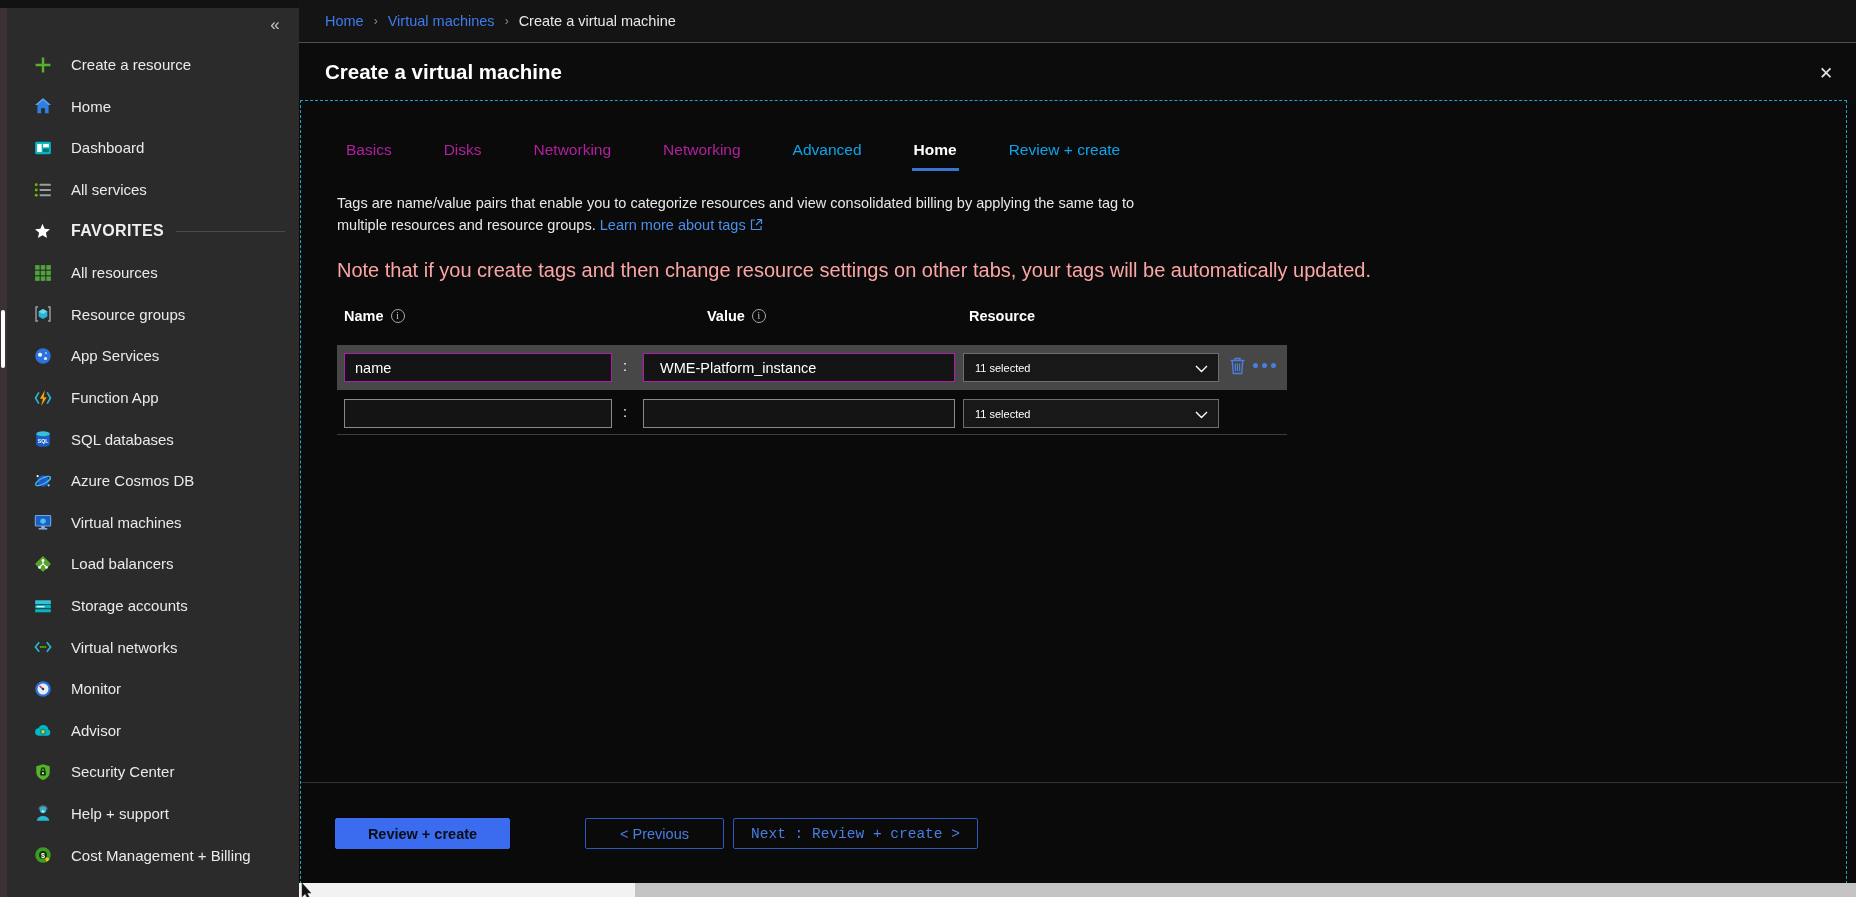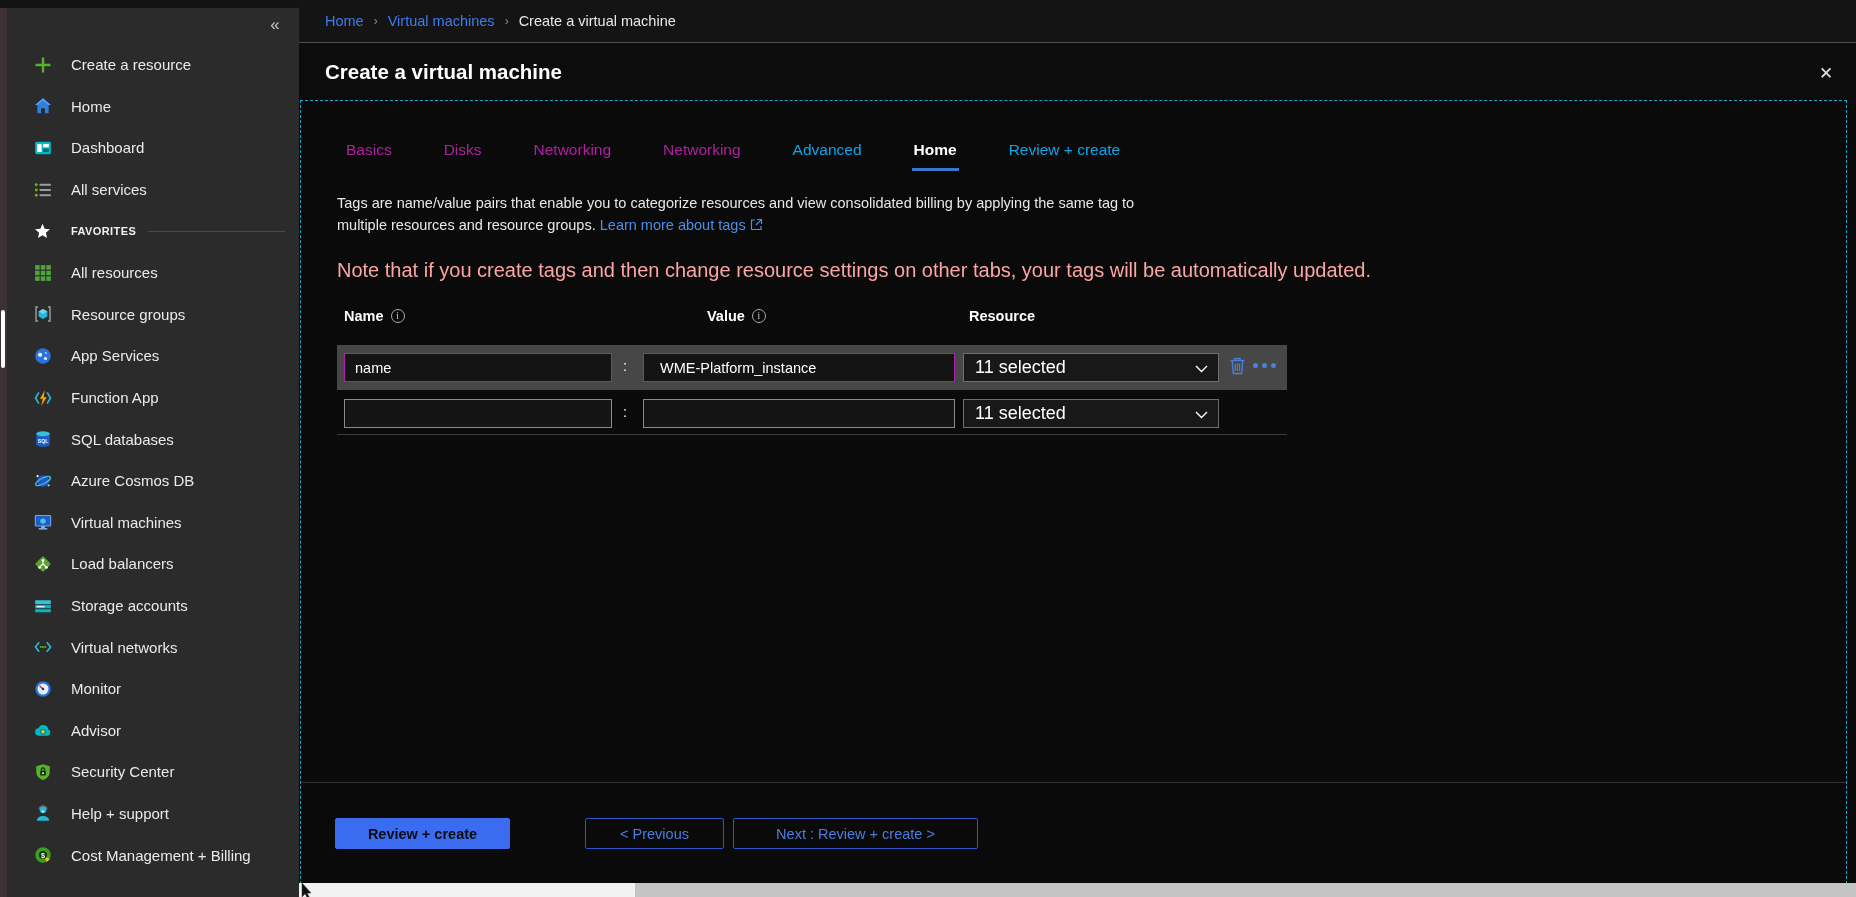--- a/index.html
+++ b/index.html
@@ -13,21 +13,21 @@
   #left-strip { position:absolute; left:0; top:8px; width:7px; height:889px; background:#3c3136; }
   #left-indicator { position:absolute; left:1px; top:310px; width:4px; height:58px; background:#ffffff; border-radius:2px; }
   #collapse-btn { position:absolute; left:258px; top:8px; width:34px; height:34px; display:flex; align-items:center; justify-content:center; color:#c8c8c8; font-size:17px; cursor:pointer; }
   #nav-list { position:absolute; left:0; top:44px; width:299px; }
   .nav-item { height:41.6px; display:flex; align-items:center; padding-left:33px; cursor:pointer; }
   .nav-item .ico { width:19px; height:19px; flex:0 0 19px; display:flex; align-items:center; justify-content:center; }
   .nav-item .ico svg { width:18px; height:18px; }
   .nav-item .lbl { margin-left:19px; font-size:15px; color:#eaeaea; white-space:nowrap;text-align:center; }
   .fav-row { height:41.6px; display:flex; align-items:center; padding-left:33px; }
   .fav-row .ico { width:19px; height:19px; display:flex; align-items:center; justify-content:center; }
-  .fav-row .lbl { margin-left:19px; font-size:11px; font-weight:bold; letter-spacing:.4px; color:#f0f0f0; }
+  .fav-row .lbl { margin-left:19px; font-size:16px; font-weight:bold; letter-spacing:.4px; color:#f0f0f0; }
   .fav-row .rule { flex:1; height:1px; background:#4a4a4a; margin:0 14px 0 12px; }
 
   
   #breadcrumb-bar { position:absolute; left:299px; top:0; width:1557px; height:42px; background:#141414; display:flex; align-items:center; padding-left:26px; }
   .crumb { font-size:14.5px; }
   .crumb.link { color:#3d7bf0; cursor:pointer; }
   .crumb.current { color:#e8e8e8; }
   .crumb-sep { color:#8a8a8a; font-size:12px; margin:0 10px; }
 
   #title-bar { position:absolute; left:299px; top:42px; width:1557px; height:62px; background:#0c0c0c; border-top:1px solid #4f4f4f; }
@@ -52,39 +52,39 @@
   .col-header { position:absolute; top:207px; font-size:14.5px; font-weight:bold; color:#fff; display:flex; align-items:center; }
   #hdr-name { left:43px; } #hdr-value { left:364px;margin-left:42px; } #hdr-resource { left:668px; }
   .info-ico { display:inline-flex; align-items:center; justify-content:center; width:14px; height:14px; border:1px solid #a8a8a8; border-radius:50%; color:#c8c8c8; font-size:9.5px; font-weight:normal; margin-left:7px; cursor:default; font-family:"Liberation Serif",serif; }
 
   #row1-band { position:absolute; left:36px; top:244px; width:950px; height:45px; background:#474747; }
   .tag-input { position:absolute; height:29px; background:#141414; color:#fff; font-size:14.5px; font-family:"Liberation Sans",sans-serif; padding:0 10px; outline:none; }
   .tag-input.edited { border:1.5px solid #b01eb0; }
   .tag-input.empty { border:1px solid #8a8a8a; }
   .colon { position:absolute; width:12px; text-align:center; color:#fff; font-size:14.5px; }
   .dropdown { position:absolute; width:256px; height:29px; background:#181818; border:1px solid #6e6e6e; display:flex; align-items:center; justify-content:space-between; padding:0 10px 0 11px; cursor:pointer; }
-  .dropdown .dd-label { font-size:18px; color:#fff; }
+  .dropdown .dd-label { font-size:11px; color:#fff; }
   #row1-name  { left:43px;  top:252px; width:268px; }
   #row1-colon { left:318px; top:257px; }
   #row1-value { left:342px; top:252px; width:312px;padding-left:16px; }
   #row1-dd    { left:662px; top:252px; }
   #row1-trash { position:absolute; left:928px; top:255px; width:20px; height:22px; cursor:pointer; }
   #row1-more  { position:absolute; left:952px; top:262px; display:flex; gap:4px; cursor:pointer; }
   #row1-more i { width:5px; height:5px; border-radius:50%; background:#4a7fe0; }
   #row2-name  { left:43px;  top:298px; width:268px; }
   #row2-colon { left:318px; top:303px; }
   #row2-value { left:342px; top:298px; width:312px; }
   #row2-dd    { left:662px; top:298px; }
   #table-rule { position:absolute; left:36px; top:333px; width:950px; height:1px; background:#3c3c3c; }
 
   #footer-rule { position:absolute; left:0; top:681px; width:100%; height:1px; background:#333; }
   .btn { position:absolute; top:717px; height:31px; display:flex; align-items:center; justify-content:center; font-size:14.5px; border-radius:2px; cursor:pointer; }
   #btn-review  { left:34px;  width:175px; background:#3b6cf0; color:#0a0d14; font-weight:bold; border:1px solid #3b6cf0; }
   #btn-prev    { left:284px; width:139px; background:transparent; color:#4b7de0; border:1px solid #2e55c4; }
-  #btn-next    { left:432px; width:245px; background:transparent; color:#4b7de0; border:1px solid #2e55c4; }
+  #btn-next    { left:432px; width:245px; background:transparent; color:#4b7de0; border:1px solid #2e55c4;font-family:Liberation Mono, monospace; }
 
   
   #hscroll { position:absolute; left:299px; top:883px; width:1557px; height:14px; background:#c4c4c4; }
   #hscroll-thumb { position:absolute; left:0; top:0; width:336px; height:14px; background:#f2f2f2; }
   #cursor { position:absolute; left:2px; top:0px; }
 </style>
 </head>
 <body>
 
 <div id="stage">

